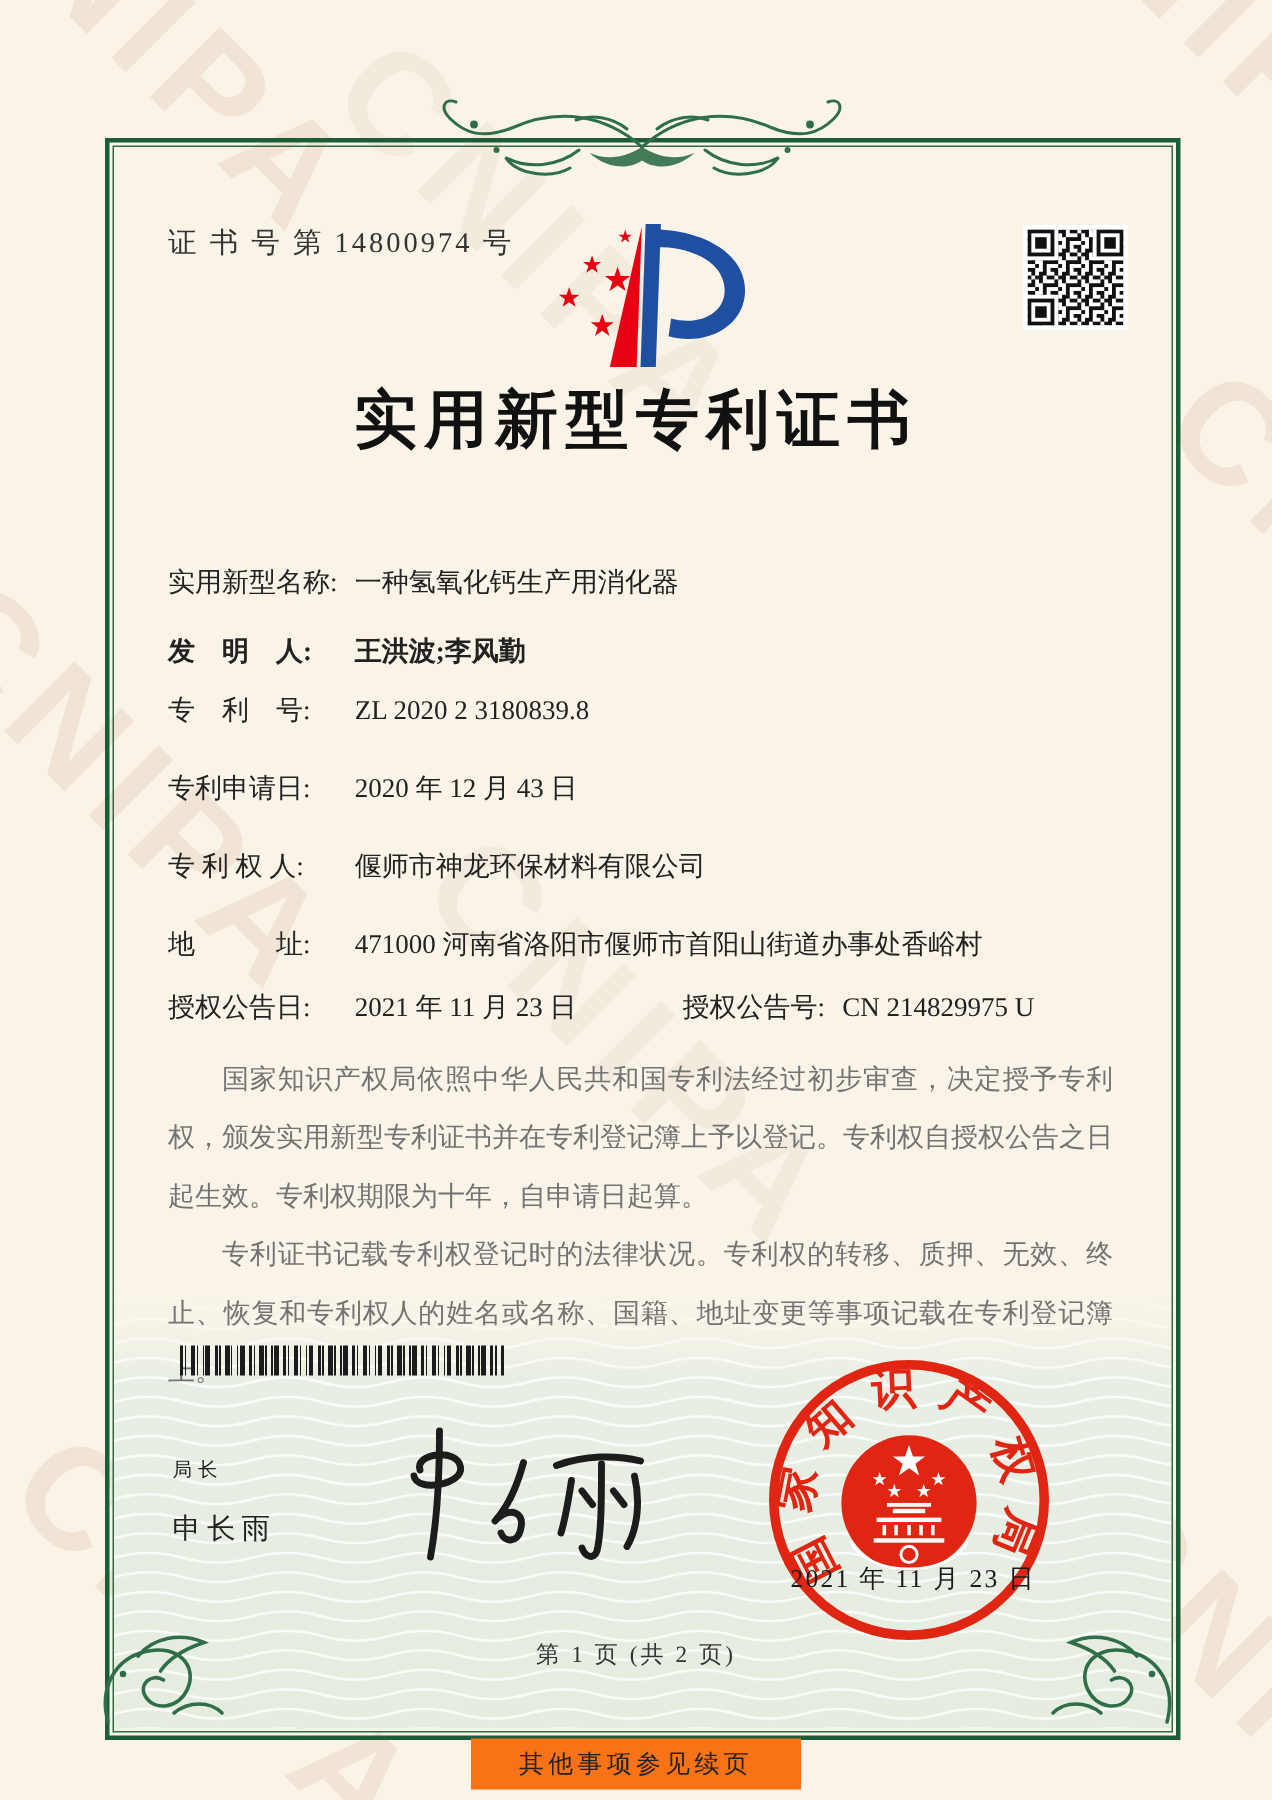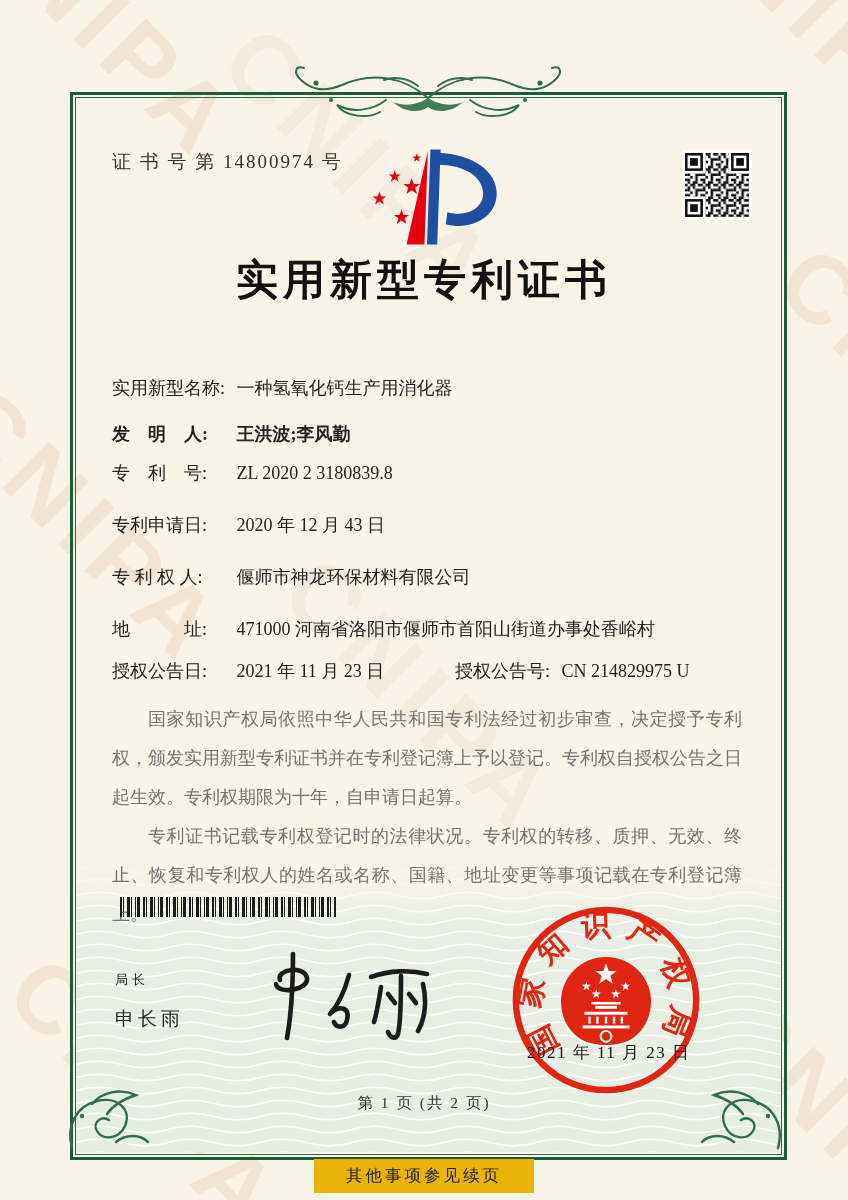--- a/index.html
+++ b/index.html
@@ -78,21 +78,21 @@
   .seal-date{
     position:absolute;left:527px;top:1041px;z-index:4;
     font-size:17px;letter-spacing:1.5px;color:#1a1a1a;white-space:nowrap;
   }
   .page-number{
     position:absolute;left:0;top:1093px;width:100%;z-index:3;
     text-align:center;font-size:15.5px;letter-spacing:2px;color:#333;
   }
   .footer-note{
     position:absolute;left:50%;top:1159px;transform:translateX(-50%);z-index:3;
-    background:#eab308;padding:6px 32px;font-size:16.5px;letter-spacing:3px;color:#222;
+    background:#f97316;padding:6px 32px;font-size:16.5px;letter-spacing:3px;color:#222;
     white-space:nowrap;
   }
 </style>
 </head>
 <body>
 
 <div class="wm" style="left:-70px;top:-35px;">CNIPA</div>
 <div class="wm" style="left:645px;top:-45px;">CNIPA</div>
 <div class="wm faint" style="left:190px;top:110px;">CNIPA</div>
 <div class="wm" style="left:745px;top:330px;">CNIPA</div>

